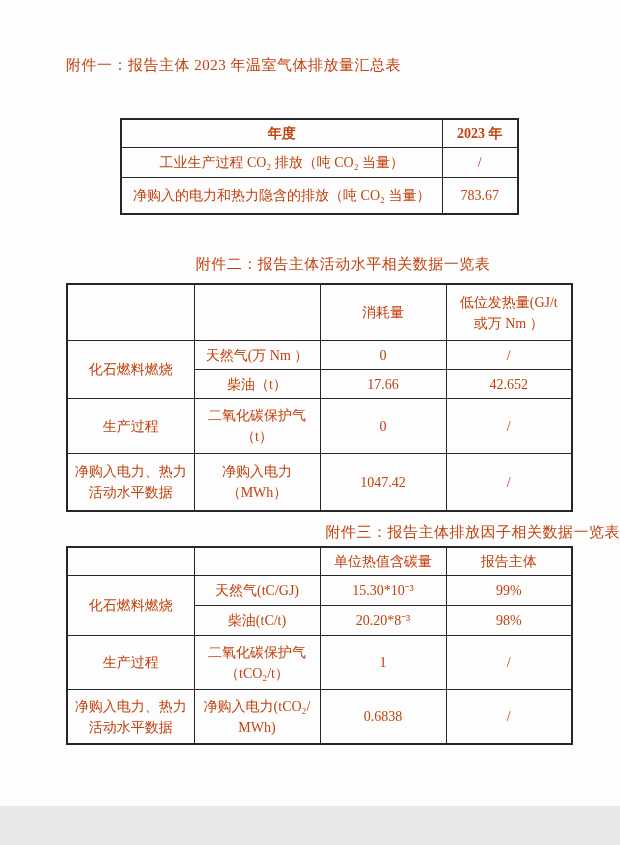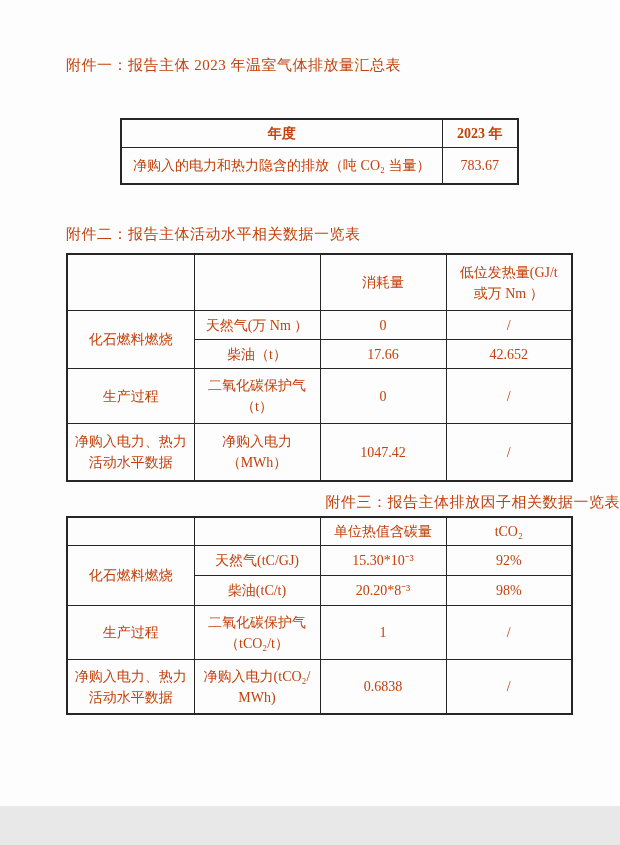--- a/index.html
+++ b/index.html
@@ -12,21 +12,21 @@
     overflow:hidden;
   }
   .att-title{
     font-size:15px;
     font-weight:400;
     letter-spacing:0.5px;
     margin:0 0 0 66px;
     line-height:22px;
   }
   .t1{padding-top:54px;}
-  .t2{margin-top:38px;}
+  .t2{margin-top:38px;text-align:center;}
   .t3{margin-top:9px;text-align:right;}
   table.tbl{
     border-collapse:collapse;
     table-layout:fixed;
     border:2px solid #262626;
   }
   .tbl td{
     border:1px solid #262626;
     text-align:center;
     vertical-align:middle;
@@ -67,20 +67,24 @@
 
   <table class="tbl tbl1">
     <colgroup>
         <col style="width:321px">
         <col style="width:76px">
       </colgroup>
     <tbody>
         <tr class="hrow">
       <td class="bold">年度</td>
       <td class="bold">2023 年</td>
+    </tr>
+    <tr class="r2">
+      <td>工业生产过程 CO₂ 排放（吨 CO₂ 当量）</td>
+      <td>/</td>
     </tr>
     <tr class="r3">
       <td>净购入的电力和热力隐含的排放（吨 CO₂ 当量）</td>
       <td>783.67</td>
     </tr>
   </tbody>
     </table>
 
   <div class="att-title t2">附件二：报告主体活动水平相关数据一览表</div>
 
@@ -135,27 +139,27 @@
         <col style="width:127px">
         <col style="width:126px">
         <col style="width:126px">
         <col style="width:126px">
       </colgroup>
     <tbody>
         <tr class="hrow">
       <td></td>
       <td></td>
       <td>单位热值含碳量</td>
-      <td>tCO₂</td>
+      <td>报告主体</td>
     </tr>
     <tr class="r1">
       <td rowspan="2">化石燃料燃烧</td>
       <td>天然气(tC/GJ)</td>
       <td>15.30*10⁻³</td>
-      <td>92%</td>
+      <td>99%</td>
     </tr>
     <tr class="r2">
       <td>柴油(tC/t)</td>
       <td>20.20*8⁻³</td>
       <td>98%</td>
     </tr>
     <tr class="r3">
       <td>生产过程</td>
       <td>二氧化碳保护气
 （tCO₂/t）</td>

